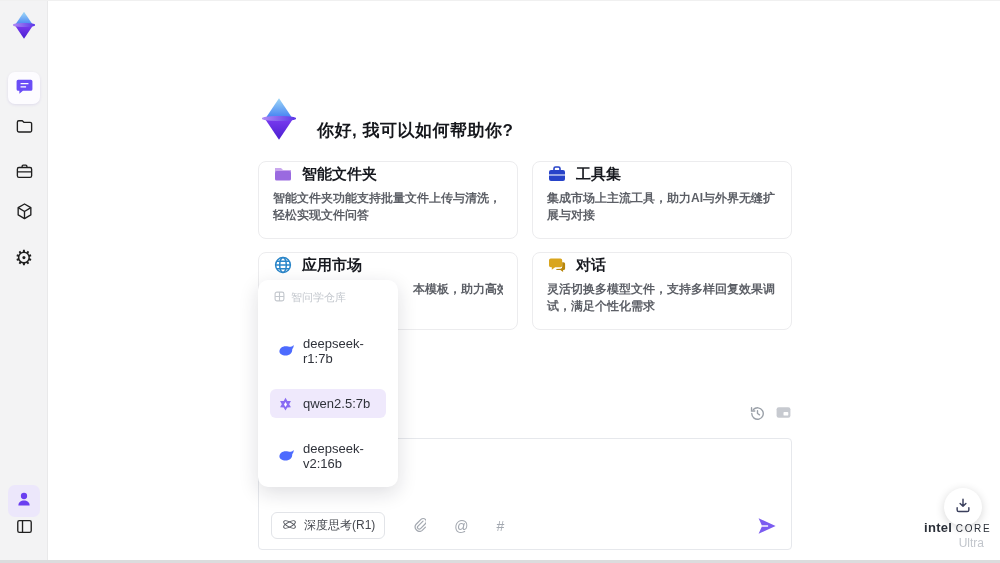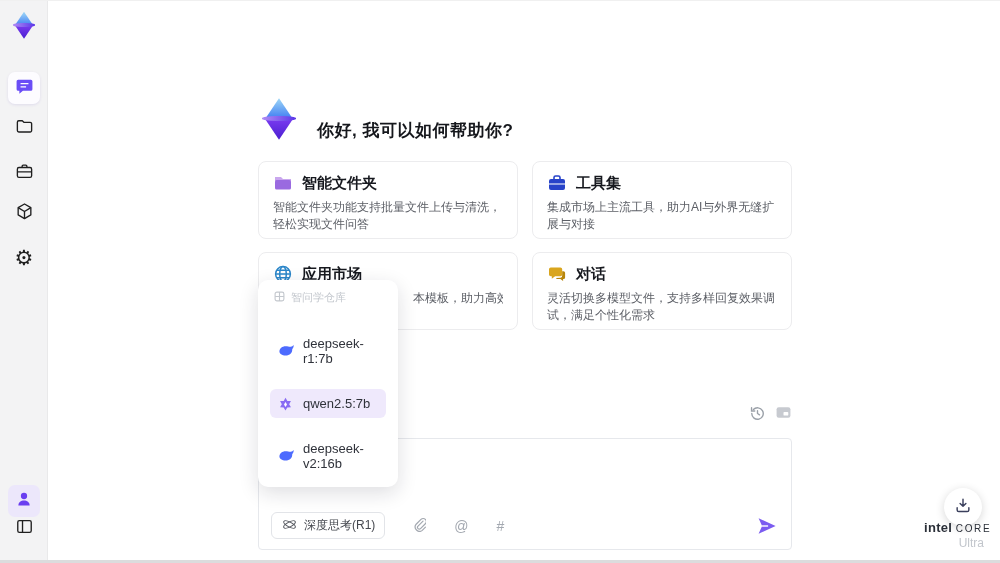--- a/index.html
+++ b/index.html
@@ -37,25 +37,25 @@
 
   
   .greeting { position:absolute; left:256px; top:94px; display:flex; align-items:center; gap:15px; z-index:1; }
   .greeting .logo { width:46px; height:46px; }
   .greeting h1 { font-size:17px; font-weight:bold; color:#15171c; letter-spacing:.5px;margin-top:24px; }
 
   
   .cards { position:absolute; left:258px; top:160px; width:534px;
            display:grid; grid-template-columns:260px 260px; gap:13px 14px; z-index:1; }
   .card { height:78px; border:1px solid #ececee; border-radius:8px; background:#fff;
-          padding:11px 14px; cursor:pointer; }
+          padding:2px 14px; cursor:pointer; }
   .card-head { display:flex; align-items:center; gap:9px; }
   .card-head .cicon { width:20px; height:20px; flex:0 0 20px; }
   .card-title { font-size:15px; font-weight:bold; color:#17191f; }
-  .card-desc { margin-top:6px; font-size:12px; line-height:17px; color:#5c5f66; }
+  .card-desc { margin-top:6px; font-size:12px; line-height:17px; color:#5c5f66;font-weight:bold; }
   .card-desc.clipped { padding-left:140px; white-space:nowrap; overflow:hidden; }
 
   
   .dropdown { position:absolute; left:258px; top:279px; width:140px; background:#fff;
               border-radius:10px; box-shadow:0 6px 20px rgba(20,20,40,.14); padding:7px 12px 9px;
               z-index:6; }
   .dd-header { display:flex; align-items:center; gap:6px; padding:3px 4px 8px;
                font-size:11px; color:#c3c7cd; }
   .dd-item { display:flex; align-items:center; gap:8px; padding:7px 8px; border-radius:6px;
              font-size:13px; color:#2f323a; cursor:pointer; margin-top:16px; }

